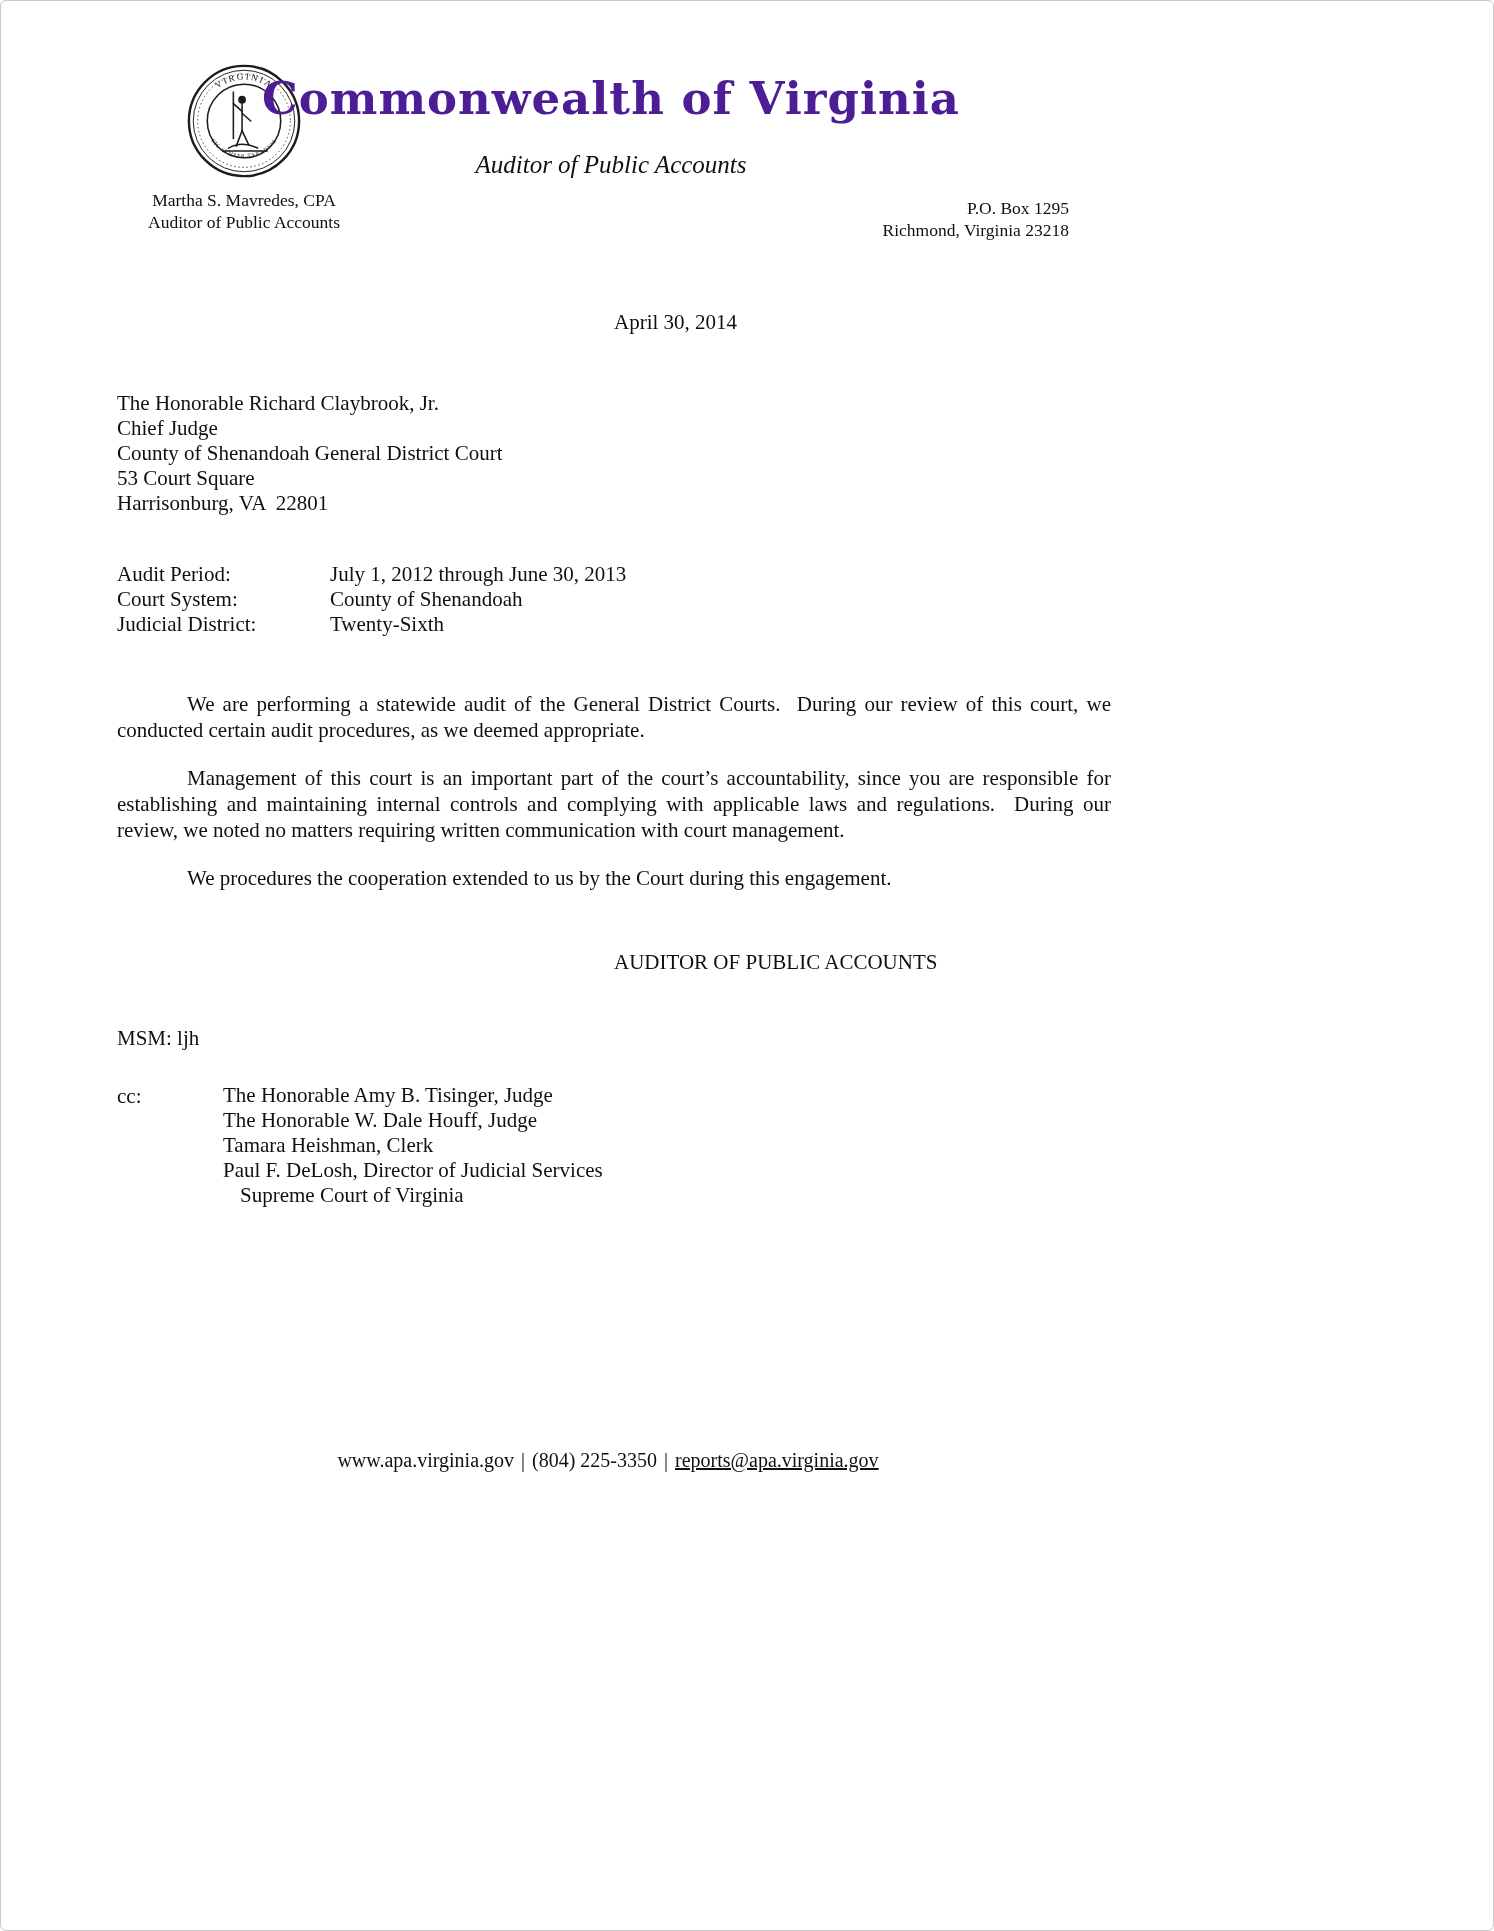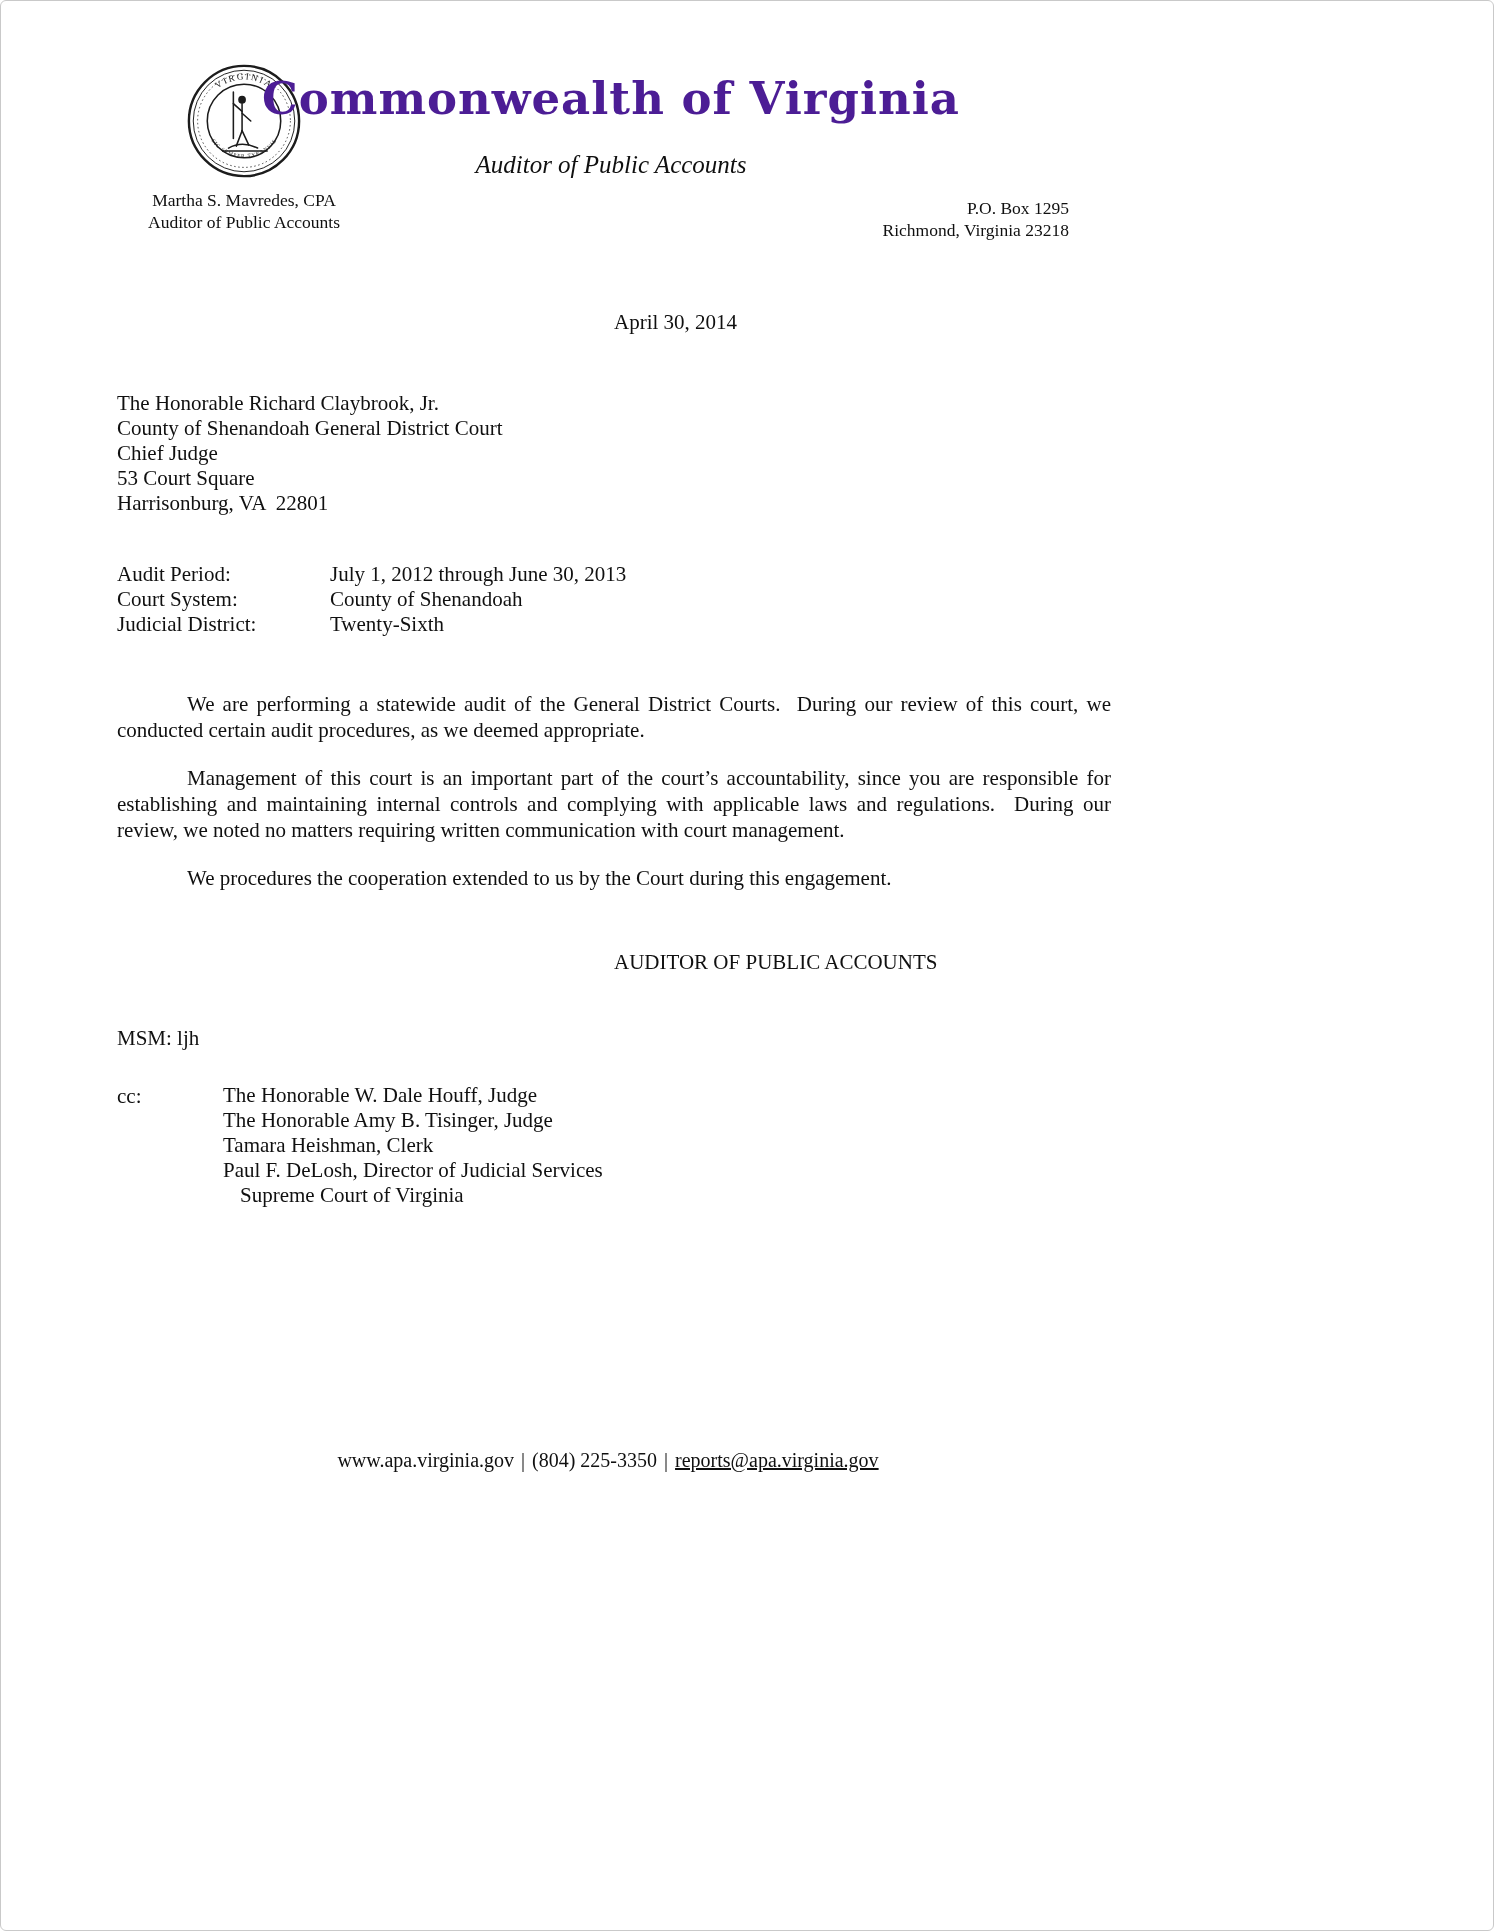--- a/index.html
+++ b/index.html
@@ -219,22 +219,22 @@
     <div>P.O. Box 1295</div>
     <div>Richmond, Virginia 23218</div>
   </div>
 
   <div class="letter-body">
 
     <div class="date-line">April 30, 2014</div>
 
     <div class="recipient">
       <div class="recipient-line">The Honorable Richard Claybrook, Jr.</div>
+      <div class="recipient-line">Chief Judge</div>
       <div class="recipient-line">County of Shenandoah General District Court</div>
-      <div class="recipient-line">Chief Judge</div>
       <div class="recipient-line">53 Court Square</div>
       <div class="recipient-line">Harrisonburg, VA  22801</div>
     </div>
 
     <div class="details">
       <div class="detail-row">
         <span class="detail-label">Audit Period:</span>
         <span class="detail-value">July 1, 2012 through June 30, 2013</span>
       </div>
       <div class="detail-row">
@@ -253,22 +253,22 @@
       <p class="p-body">We procedures the cooperation extended to us by the Court during this engagement.</p>
     </div>
 
     <div class="signoff">AUDITOR OF PUBLIC ACCOUNTS</div>
 
     <div class="reference">MSM: ljh</div>
 
     <div class="cc-block">
       <div class="cc-label">cc:</div>
       <div class="cc-items">
+        <div class="cc-item">The Honorable Amy B. Tisinger, Judge</div>
         <div class="cc-item">The Honorable W. Dale Houff, Judge</div>
-        <div class="cc-item">The Honorable Amy B. Tisinger, Judge</div>
         <div class="cc-item">Tamara Heishman, Clerk</div>
         <div class="cc-item">Paul F. DeLosh, Director of Judicial Services</div>
         <div class="cc-item sub">Supreme Court of Virginia</div>
       </div>
     </div>
 
   </div>
 
   <div class="footer">
     <span>www.apa.virginia.gov</span><span class="sep">|</span><span>(804) 225-3350</span><span class="sep">|</span><span class="email">reports@apa.virginia.gov</span>

